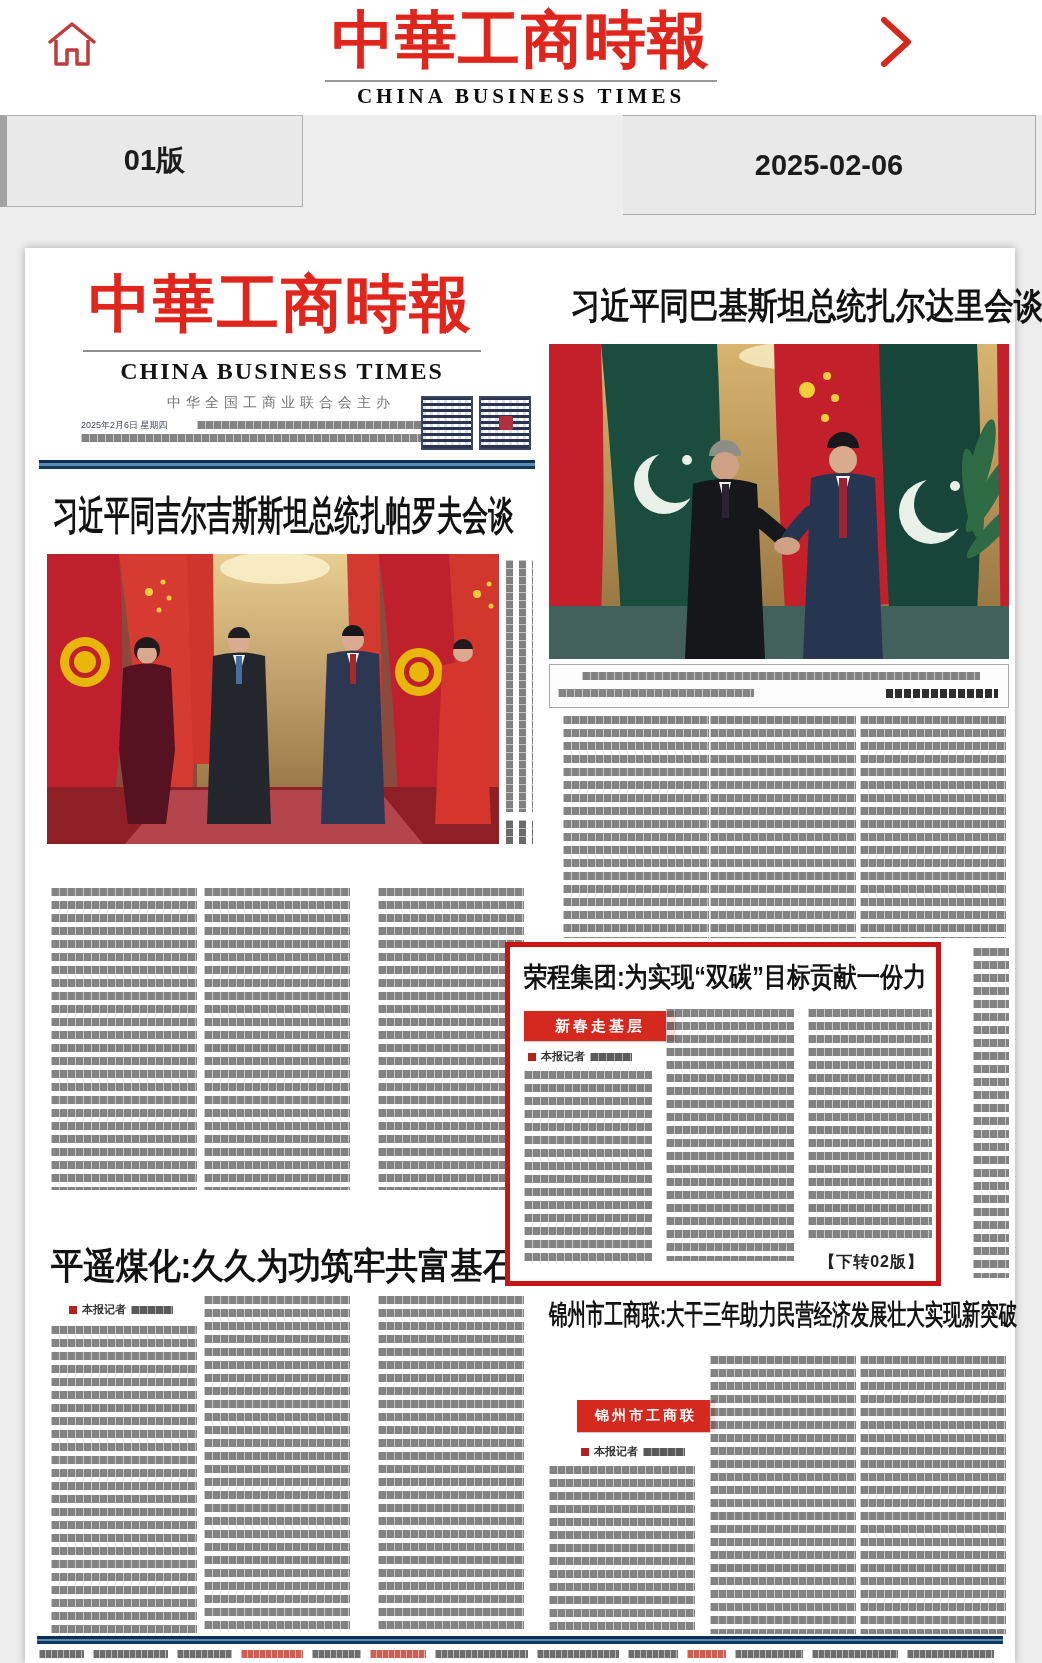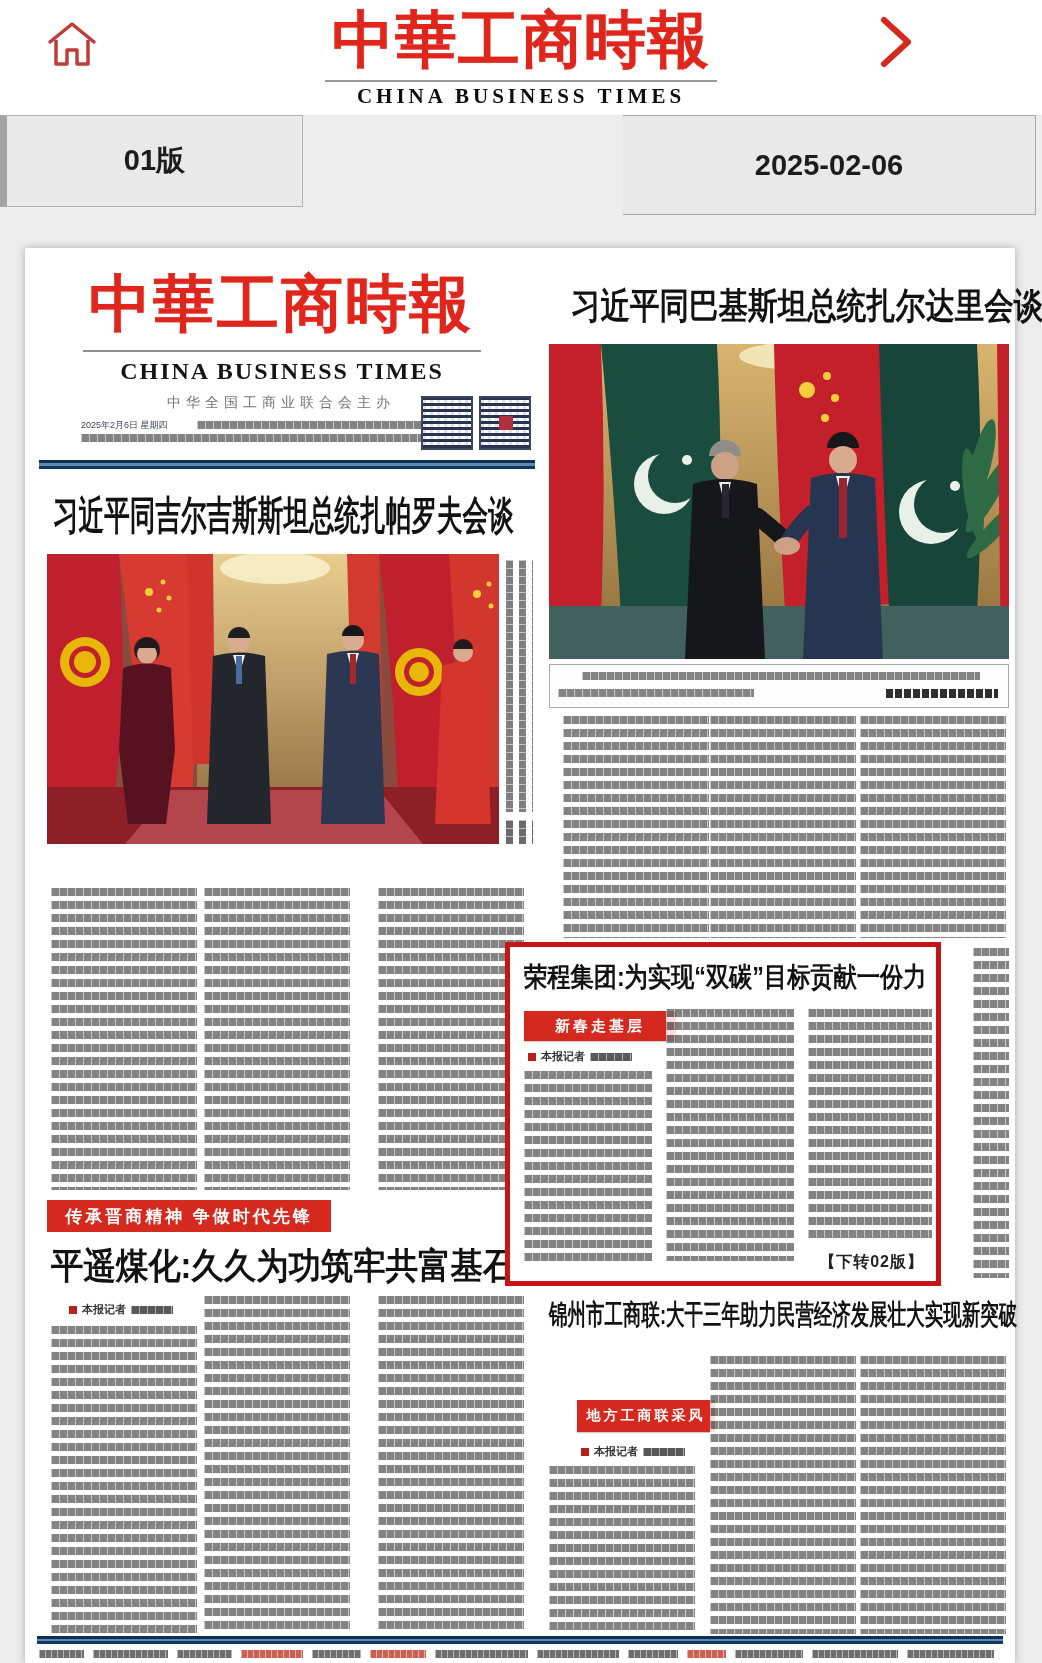--- a/index.html
+++ b/index.html
@@ -177,21 +177,20 @@
         <path d="M395 112 Q416 104 437 112 L444 270 H388 Z" fill="#d5352c"></path>
       </svg>
     </div>
     <div class="abs tlv" style="left:481px; top:312px; width:27px; height:252px;"></div>
     <div class="abs tlv" style="left:481px; top:572px; width:27px; height:24px; opacity:1;"></div>
 
     <div class="abs tl" style="left:26px;  top:640px; width:146px; height:302px;"></div>
     <div class="abs tl" style="left:179px; top:640px; width:146px; height:302px;"></div>
     <div class="abs tl" style="left:353px; top:640px; width:146px; height:302px;"></div>
 
-    <div class="abs red-banner" style="left:22px; top:952px; width:284px; height:32px; font-size:17px;">传承晋商精神 争做时代先锋</div>
     <div class="abs headline" style="left:26px; top:994px; font-size:36px; transform:scaleX(.9);">平遥煤化:久久为功筑牢共富基石</div>
     <div class="abs byline" style="left:44px; top:1054px;">
       <span class="sq"></span>
       <span>本报记者</span>
       <span class="nm"></span>
     </div>
     <div class="abs tl" style="left:26px;  top:1078px; width:146px; height:308px;"></div>
     <div class="abs tl" style="left:179px; top:1048px; width:146px; height:338px;"></div>
     <div class="abs tl" style="left:353px; top:1048px; width:146px; height:338px;"></div>
 
@@ -266,21 +265,21 @@
         <span>本报记者</span>
         <span class="nm"></span>
       </div>
       <div class="abs tl" style="left:14px;  top:124px; width:128px; height:190px;"></div>
       <div class="abs tl" style="left:156px; top:62px;  width:128px; height:252px;"></div>
       <div class="abs tl" style="left:298px; top:62px;  width:124px; height:232px;"></div>
       <div class="abs jump-note" style="right:12px; bottom:8px;">【下转02版】</div>
     </div>
 
     <div class="abs headline" style="left:524px; top:1048px; font-size:28px; transform:scaleX(.66);">锦州市工商联:大干三年助力民营经济发展壮大实现新突破</div>
-    <div class="abs red-badge" style="left:552px; top:1152px; width:138px; height:32px; font-size:14px;">地方工商联采风</div>
+    <div class="abs red-badge" style="left:552px; top:1152px; width:138px; height:32px; font-size:14px;">锦州市工商联</div>
     <div class="abs byline" style="left:556px; top:1196px;">
       <span class="sq"></span>
       <span>本报记者</span>
       <span class="nm"></span>
     </div>
     <div class="abs tl" style="left:524px; top:1218px; width:146px; height:168px;"></div>
     <div class="abs tl" style="left:685px; top:1108px; width:146px; height:278px;"></div>
     <div class="abs tl" style="left:835px; top:1108px; width:146px; height:278px;"></div>
 
     <div class="abs blue-rule" style="left:12px; top:1388px; width:966px; height:8px;"></div>

